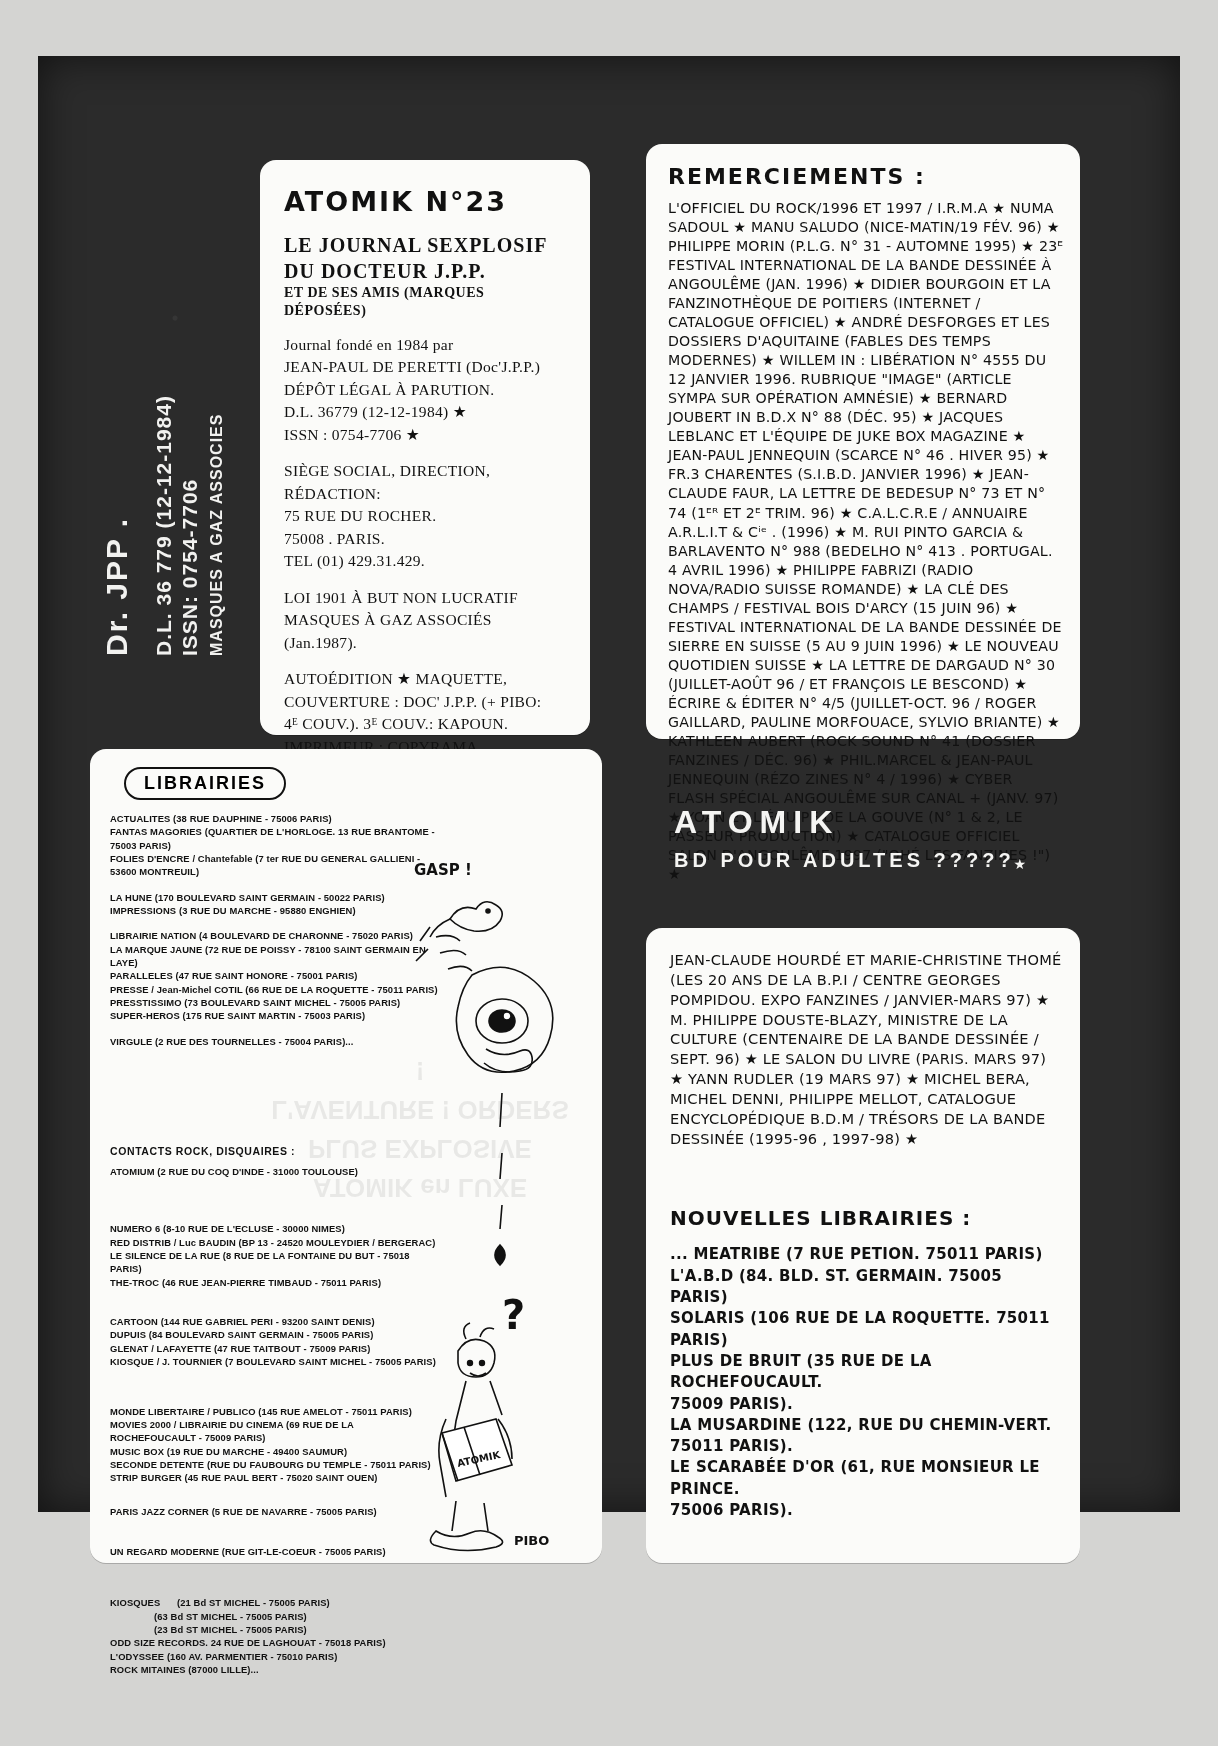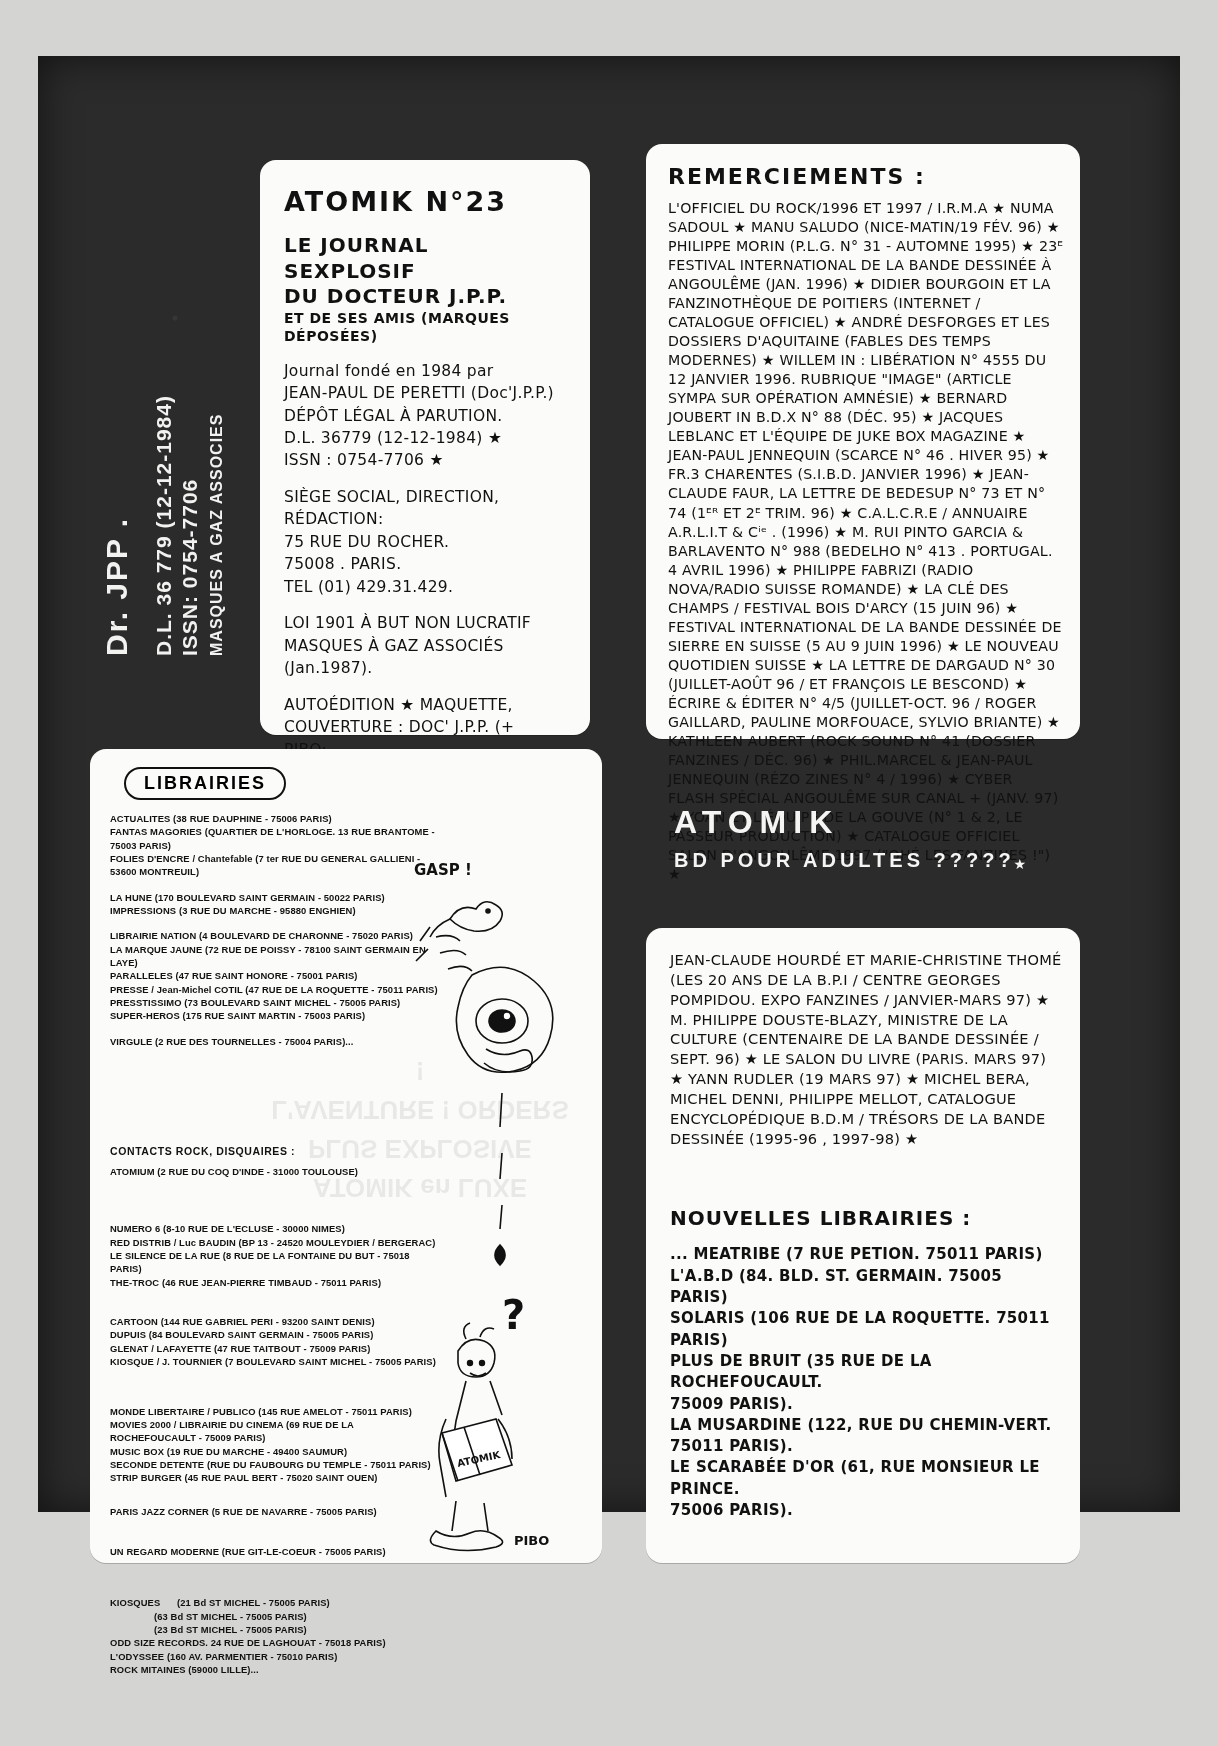--- a/index.html
+++ b/index.html
@@ -50,21 +50,21 @@
   .hand-title{
     font-weight:bold;font-size:27px;letter-spacing:2px;
   }
   .hand-sub{font-weight:bold;font-size:20px;letter-spacing:1px;line-height:1.28;}
   .hand-body{font-size:15.5px;line-height:1.45;letter-spacing:.3px;}
 
   
   #masthead{left:222px;top:104px;width:330px;height:575px;}
   #masthead .inner{padding:26px 20px 0 24px;}
   #masthead .t1{margin:0 0 16px 0;}
-  .blk{margin:0 13px 14px 0;}
+  .blk{margin:0 13px 14px 0;font-family:Liberation Serif, serif;}
 
   
   #thanks{left:608px;top:88px;width:434px;height:595px;}
   #thanks .inner{padding:20px 16px 0 22px;}
   #thanks h2{margin:0 0 10px 0;font-size:22px;font-weight:bold;letter-spacing:2px;}
   #thanks .body{font-size:14.2px;line-height:1.34;letter-spacing:.2px;text-transform:uppercase;}
 
   
   #libraries{left:52px;top:693px;width:512px;height:814px;}
   #libraries .inner{padding:16px 18px 0 20px;position:relative;height:100%;}
@@ -170,21 +170,21 @@
             <div>FOLIES D'ENCRE / Chantefable (7 ter RUE DU GENERAL GALLIENI - 53600 MONTREUIL)</div>
           </div>
           <div class="lib-group">
             <div>LA HUNE (170 BOULEVARD SAINT GERMAIN - 50022 PARIS)</div>
             <div>IMPRESSIONS (3 RUE DU MARCHE - 95880 ENGHIEN)</div>
           </div>
           <div class="lib-group">
             <div>LIBRAIRIE NATION (4 BOULEVARD DE CHARONNE - 75020 PARIS)</div>
             <div>LA MARQUE JAUNE (72 RUE DE POISSY - 78100 SAINT GERMAIN EN LAYE)</div>
             <div>PARALLELES (47 RUE SAINT HONORE - 75001 PARIS)</div>
-            <div>PRESSE / Jean-Michel COTIL (47 RUE DE LA ROQUETTE - 75011 PARIS)</div>
+            <div>PRESSE / Jean-Michel COTIL (66 RUE DE LA ROQUETTE - 75011 PARIS)</div>
             <div>PRESSTISSIMO (73 BOULEVARD SAINT MICHEL - 75005 PARIS)</div>
             <div>SUPER-HEROS (175 RUE SAINT MARTIN - 75003 PARIS)</div>
           </div>
           <div class="lib-group">
             <div>VIRGULE (2 RUE DES TOURNELLES - 75004 PARIS)...</div>
           </div>
 
           <div class="lib-head" style="margin-top:96px">CONTACTS ROCK, DISQUAIRES :</div>
 
           <div class="lib-group">
@@ -216,21 +216,21 @@
             <div>UN REGARD MODERNE (RUE GIT-LE-COEUR - 75005 PARIS)</div>
           </div>
 
           <div class="lib-group" style="margin-top:38px">
             <div><span>KIOSQUES</span>
               <span style="padding-left:14px">(21 Bd ST MICHEL - 75005 PARIS)</span></div>
             <div class="kiosk-ind">(63 Bd ST MICHEL - 75005 PARIS)</div>
             <div class="kiosk-ind">(23 Bd ST MICHEL - 75005 PARIS)</div>
             <div>ODD SIZE RECORDS. 24 RUE DE LAGHOUAT - 75018 PARIS)</div>
             <div>L'ODYSSEE (160 AV. PARMENTIER - 75010 PARIS)</div>
-            <div>ROCK MITAINES (59000 LILLE)...</div>
+            <div>ROCK MITAINES (87000 LILLE)...</div>
           </div>
         </div>
 
         
         <div class="drawing">
           <svg viewBox="0 0 190 700" width="190" height="700" fill="none" stroke="#111" stroke-width="1.6">
             <text x="8" y="22" font-family="DejaVu Sans" font-size="15" font-weight="bold" stroke="none" fill="#111">GASP !</text>
 
             <path d="M44 66 q10 -16 26 -10 q8 -12 20 -4 q10 6 4 16 q-8 12 -26 10 q-14 -2 -24 -12z"></path>
             <circle cx="82" cy="58" r="2" fill="#111"></circle>

